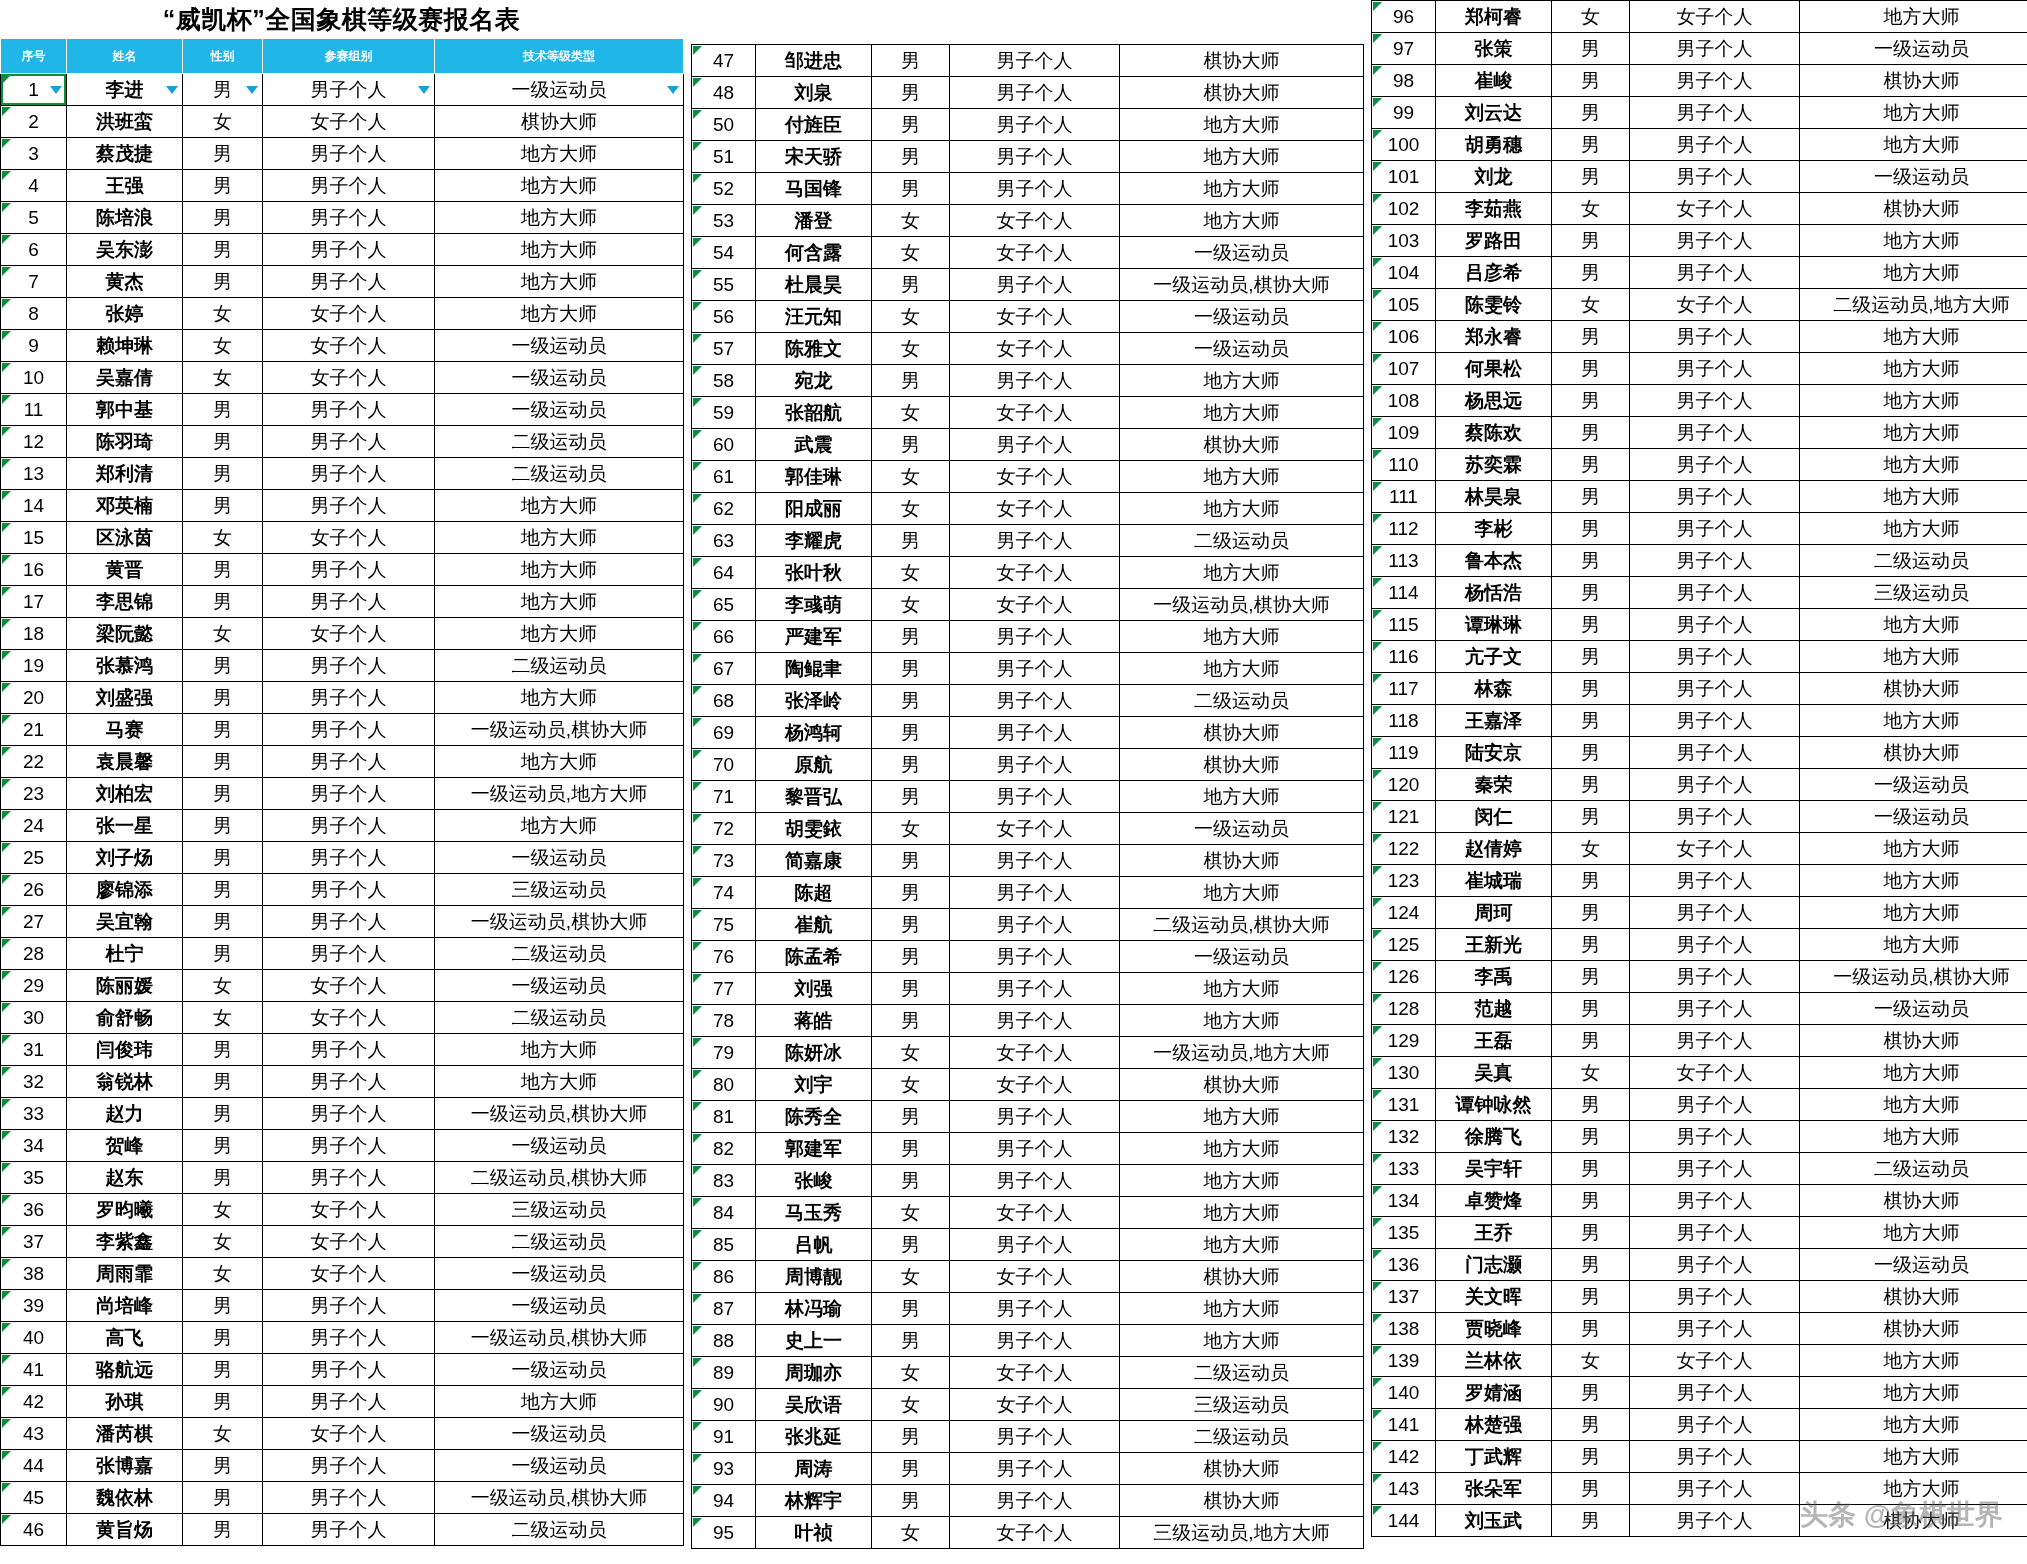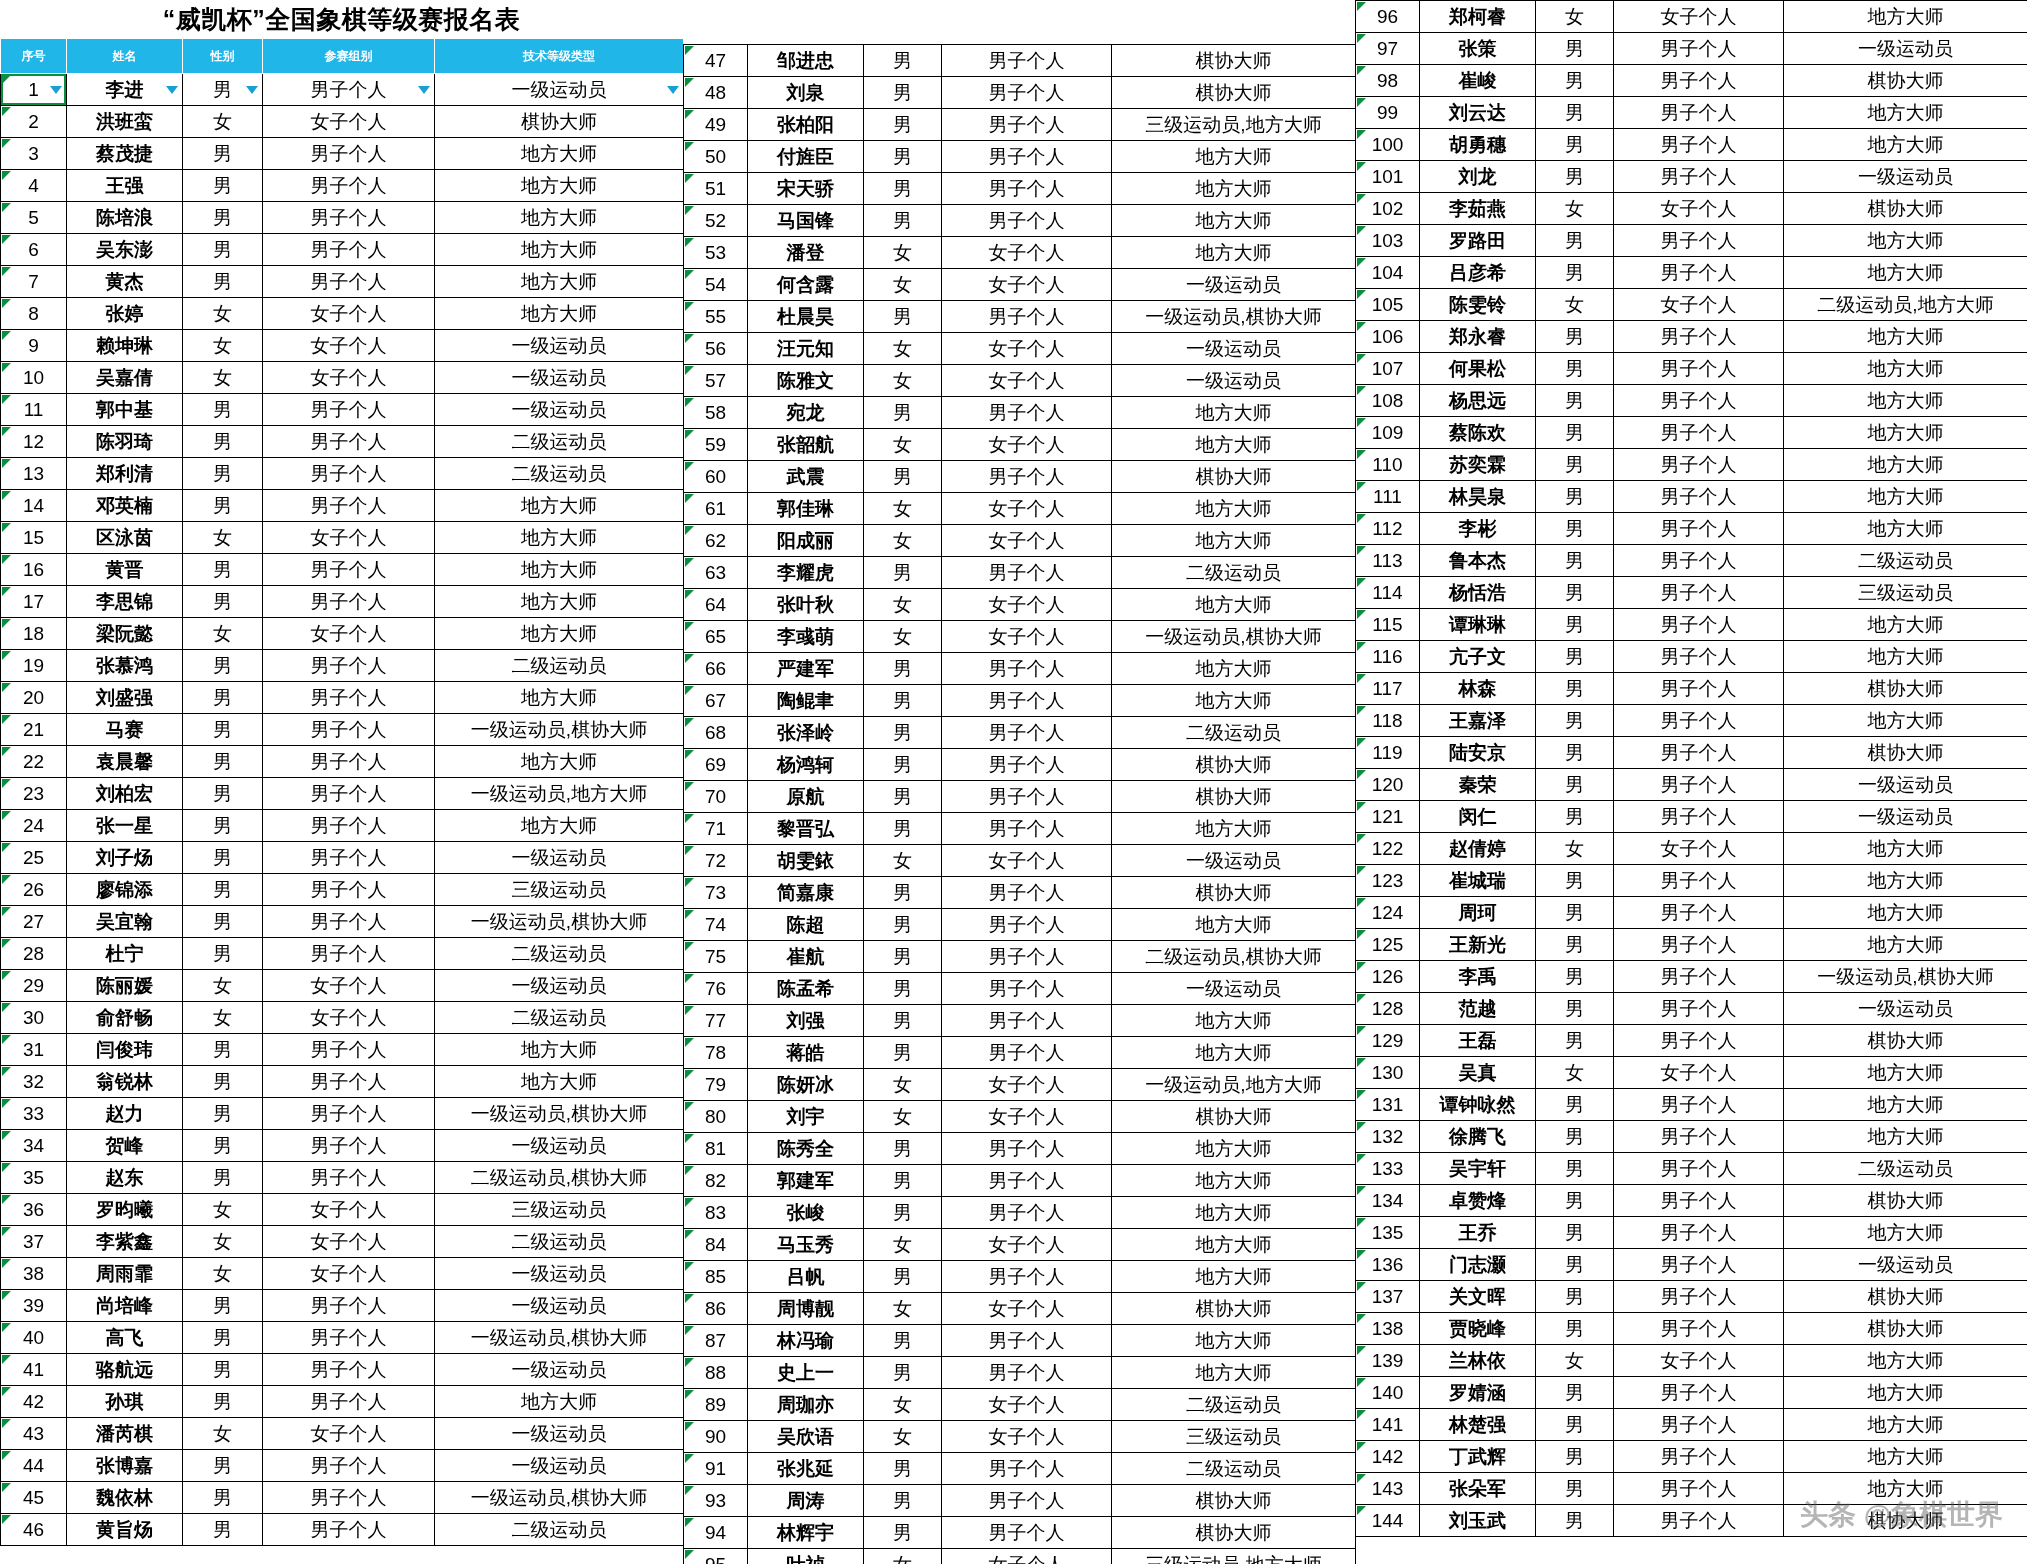--- a/index.html
+++ b/index.html
@@ -11,20 +11,21 @@
     width: 2027px;
     height: 1564px;
     font-family: "Liberation Sans", "DejaVu Sans", sans-serif;
     overflow: hidden;
   }
   .sheet {
     display: flex;
     flex-direction: row;
     width: 2027px;
     height: 1564px;
+    gap: 8px;
   }
   .col-block {
     display: flex;
     flex-direction: column;
   }
   .block-1 { width: 683px; }
   .block-2 { width: 672px; margin-top: 44px; }
   .block-3 { width: 672px; }
 
   .title-bar {
@@ -501,27 +502,20 @@
               <td>棋协大师</td>
             </tr>
             <tr>
               <td class="idx-cell mark">48</td>
               <td class="name-cell">刘泉</td>
               <td>男</td>
               <td>男子个人</td>
               <td>棋协大师</td>
             </tr>
             <tr>
-              <td class="idx-cell mark">49</td>
-              <td class="name-cell">张柏阳</td>
-              <td>男</td>
-              <td>男子个人</td>
-              <td>三级运动员,地方大师</td>
-            </tr>
-            <tr>
               <td class="idx-cell mark">50</td>
               <td class="name-cell">付旌臣</td>
               <td>男</td>
               <td>男子个人</td>
               <td>地方大师</td>
             </tr>
             <tr>
               <td class="idx-cell mark">51</td>
               <td class="name-cell">宋天骄</td>
               <td>男</td>

